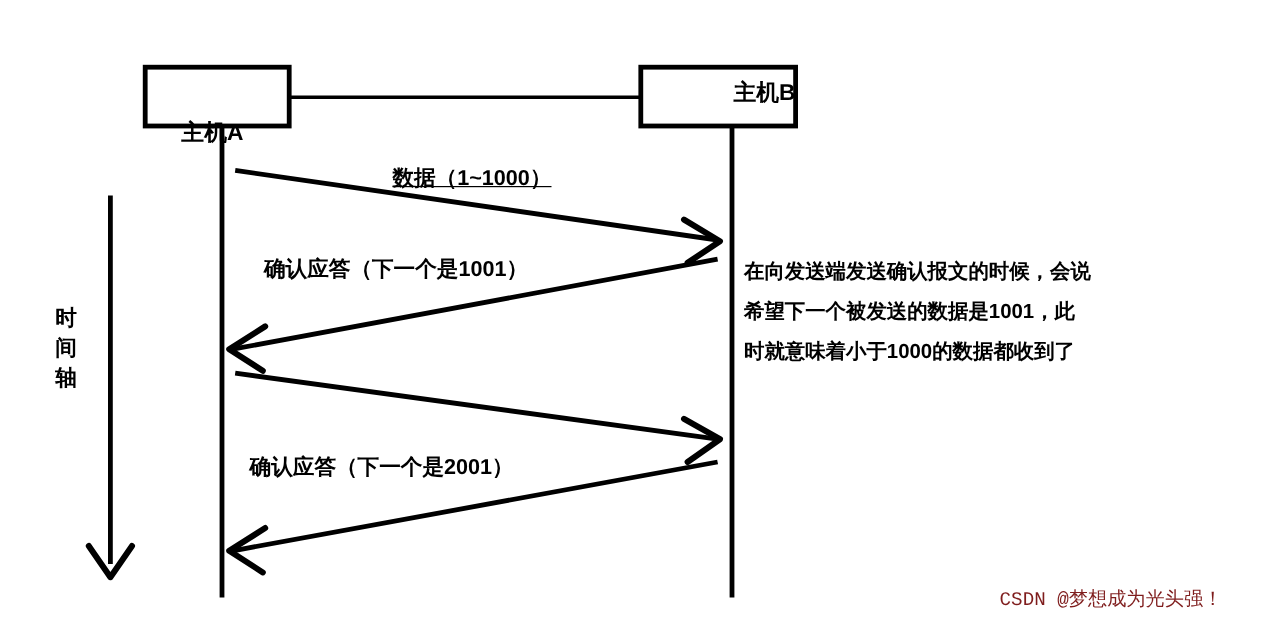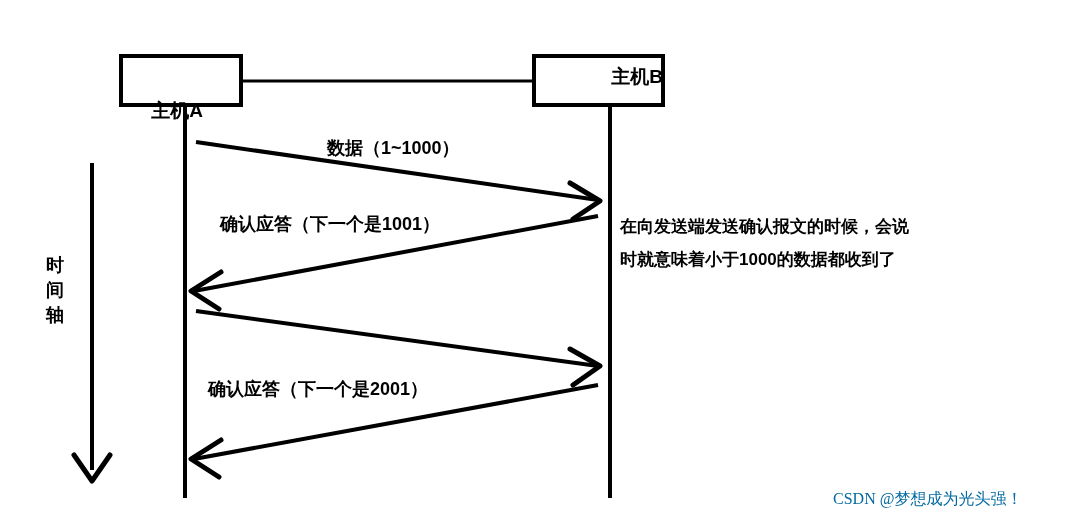--- a/index.html
+++ b/index.html
@@ -58,24 +58,24 @@
     position: absolute;
     color: #000000;
     font-weight: bold;
     font-size: 17px;
     line-height: 33px;
     white-space: nowrap;
   }
   .note-red span { display: block; }
   .watermark {
     position: absolute;
-    color: #0369a1;
+    color: #7f1d1d;
     font-size: 16px;
     white-space: nowrap;
-    font-family: Liberation Serif, serif;
+    font-family: Liberation Mono, monospace;
   }
 </style>
 </head>
 <body>
 
 <div id="diagram-root">
 
   <svg class="canvas" viewBox="0 0 1069 520">
 
     <rect x="121" y="56" width="120" height="49" fill="#ffffff" stroke="#000000" stroke-width="4"></rect>
@@ -106,24 +106,25 @@
 
   <div class="host-label" style="left:117px; top:69px; width:120px;margin-top:29px;">主机A</div>
   <div class="host-label" style="left:534px; top:64px; width:129px;text-align:right;">主机B</div>
 
   <div class="axis-label" style="left:43px; top:253px;">
     <span>时</span>
     <span>间</span>
     <span>轴</span>
   </div>
 
-  <div class="msg-label" style="left:327px; top:136px;">数据（1~1000）</div>
+  <div class="msg-label" style="left:327px; top:136px;text-decoration:underline;">数据（1~1000）</div>
   <div class="msg-label" style="left:208px; top:212px;margin-left:12px;">确认应答（下一个是1001）</div>
   <div class="msg-label" style="left:208px; top:377px;">确认应答（下一个是2001）</div>
 
   <div class="note-red" style="left:620px; top:210px;">
     <span>在向发送端发送确认报文的时候，会说</span>
+    <span>希望下一个被发送的数据是1001，此</span>
     <span>时就意味着小于1000的数据都收到了</span>
   </div>
 
   <div class="watermark" style="left:833px; top:489px;">CSDN @梦想成为光头强！</div>
 
 </div>
 
 </body></html>

